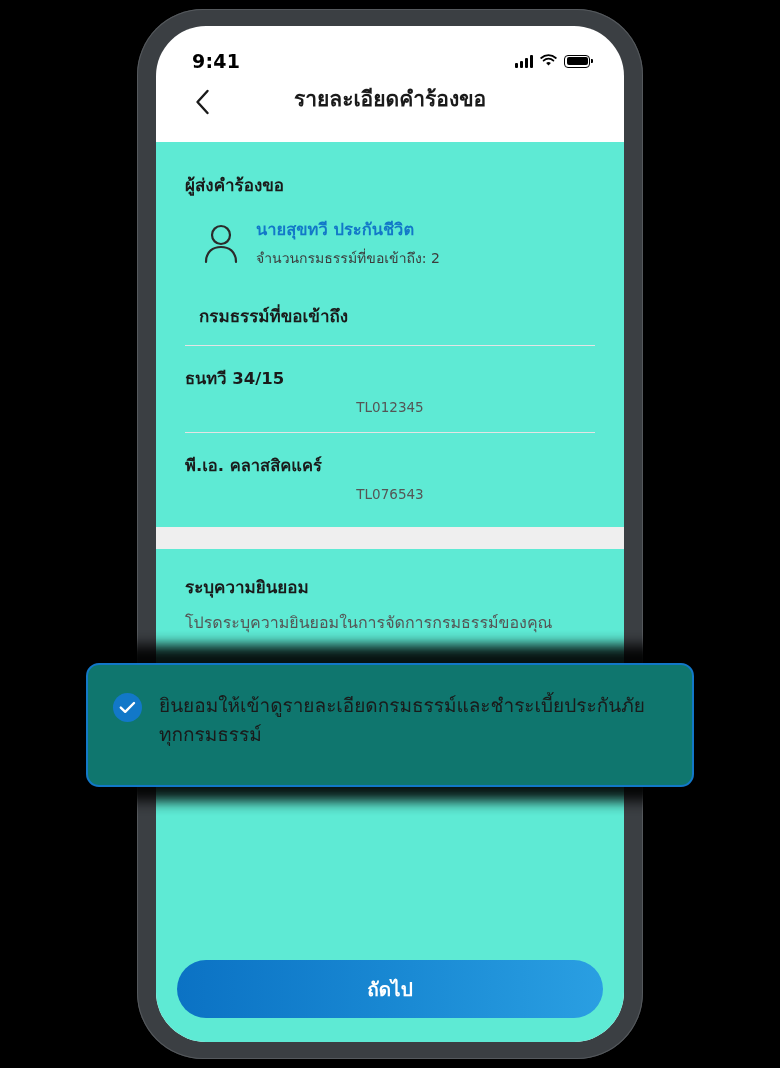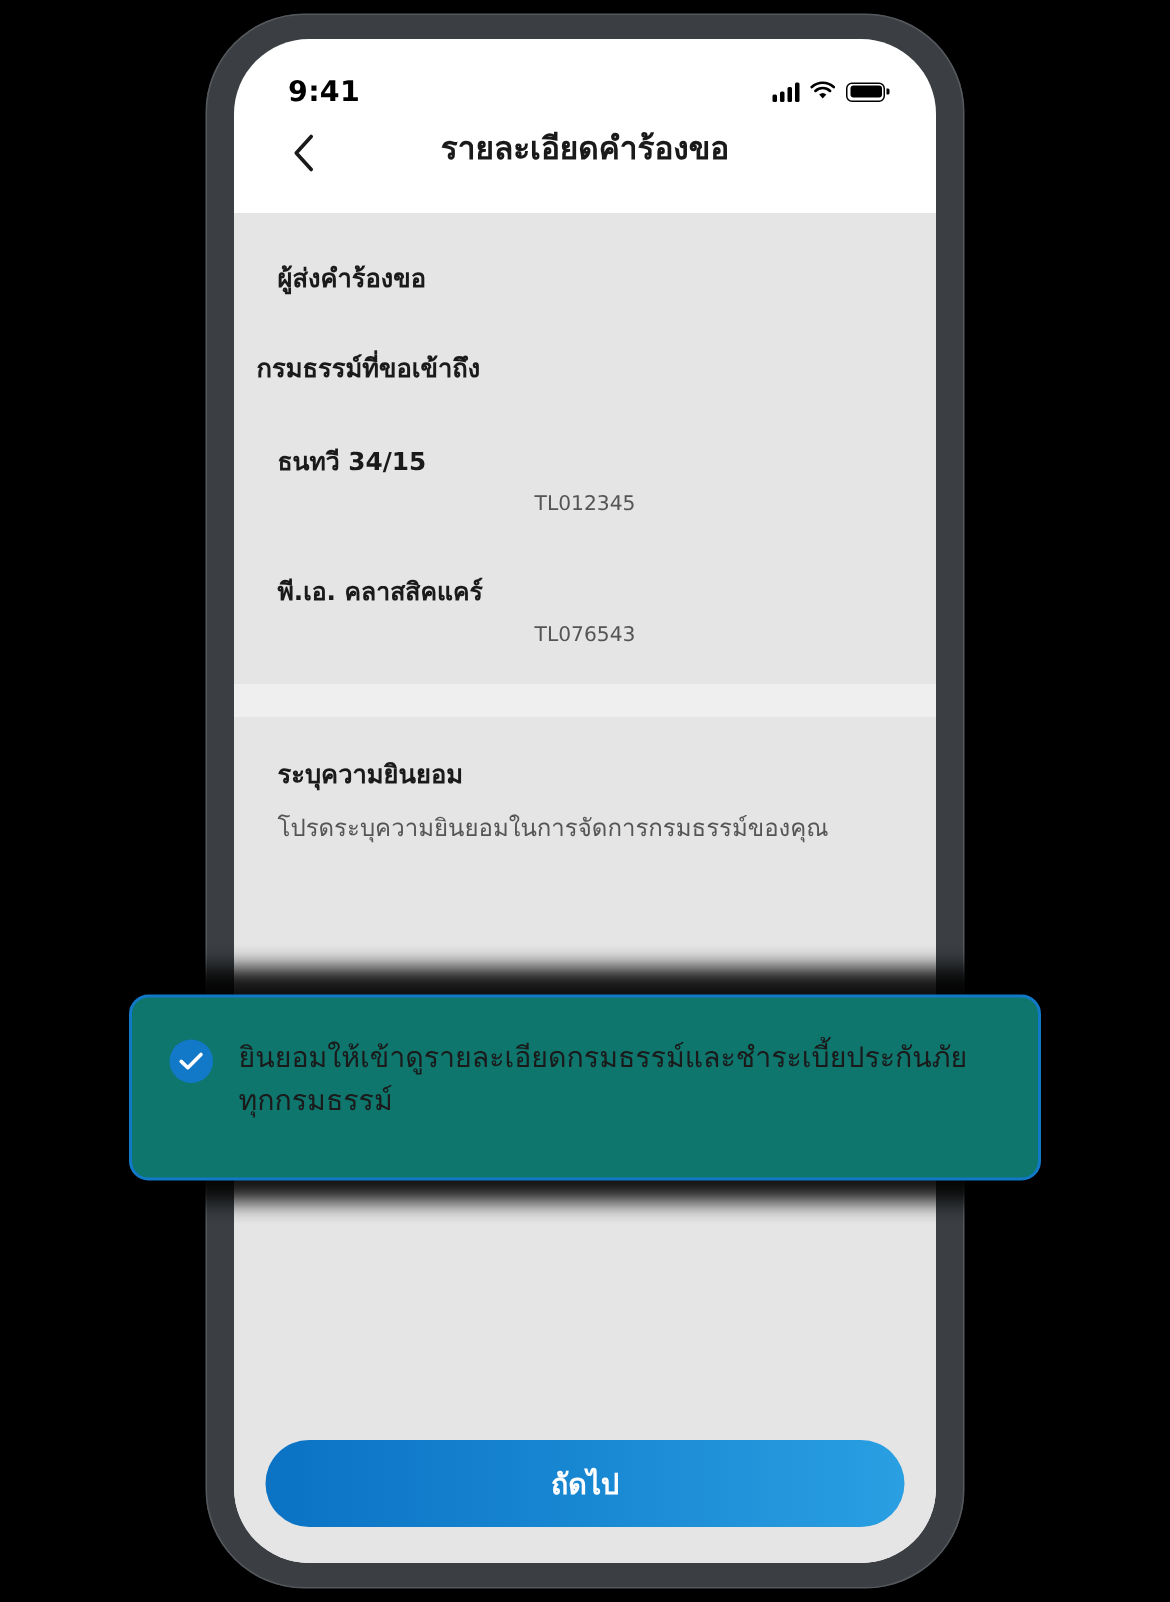--- a/index.html
+++ b/index.html
@@ -106,21 +106,21 @@
     font-weight: bold;
     color: #1a1a1a;
   }
 
   
   .content {
     position: absolute;
     left: 0; top: 116px;
     width: 468px;
     bottom: 0;
-    background: #e5e5e5;
+    background: #5eead4;
   }
   .section-title {
     font-size: 17px;
     font-weight: bold;
     color: #1a1a1a;
     padding: 29px 0 0 29px;
   }
   .requester {
     display: flex;
     align-items: center;
@@ -140,21 +140,21 @@
   }
   .req-sub {
     font-size: 14px;
     color: #3c3c3c;
   }
 
   .policies-heading {
     font-size: 17px;
     font-weight: bold;
     color: #1a1a1a;
-    padding: 33px 0 16px 15px;
+    padding: 33px 0 16px 43px;
   }
   .divider { height: 1px; background: #e4e4e4; margin: 0 29px; }
   .policy-item { padding: 19px 29px 17px 29px; }
   .policy-name {
     font-size: 16.5px;
     font-weight: bold;
     color: #1a1a1a;
   }
   .policy-code {
     font-size: 13.5px;
@@ -274,20 +274,32 @@
           <path d="M12.5 2 L2.5 13 L12.5 24" stroke="#1a1a1a" stroke-width="2.4" fill="none" stroke-linecap="round" stroke-linejoin="round"></path>
         </svg>
       </div>
       <div class="nav-title">รายละเอียดคำร้องขอ</div>
     </div>
 
     <div class="content">
 
       <div class="section-title">ผู้ส่งคำร้องขอ</div>
 
+      <div class="requester">
+        <span class="avatar">
+          <svg width="40" height="42" viewBox="0 0 40 42">
+            <circle cx="20" cy="13" r="9" stroke="#2b2b2b" stroke-width="2.2" fill="none"></circle>
+            <path d="M5 40 C5 29 12.5 25 20 25 C27.5 25 35 29 35 40" stroke="#2b2b2b" stroke-width="2.2" fill="none" stroke-linecap="round"></path>
+          </svg>
+        </span>
+        <div class="req-texts">
+          <div class="req-name">นายสุขทวี ประกันชีวิต</div>
+          <div class="req-sub">จำนวนกรมธรรม์ที่ขอเข้าถึง: 2</div>
+        </div>
+      </div>
 
       <div class="policies-heading">กรมธรรม์ที่ขอเข้าถึง</div>
       <div class="divider"></div>
 
       <div class="policy-item">
         <div class="policy-name">ธนทวี 34/15</div>
         <div class="policy-code">TL012345</div>
       </div>
       <div class="divider"></div>
 

